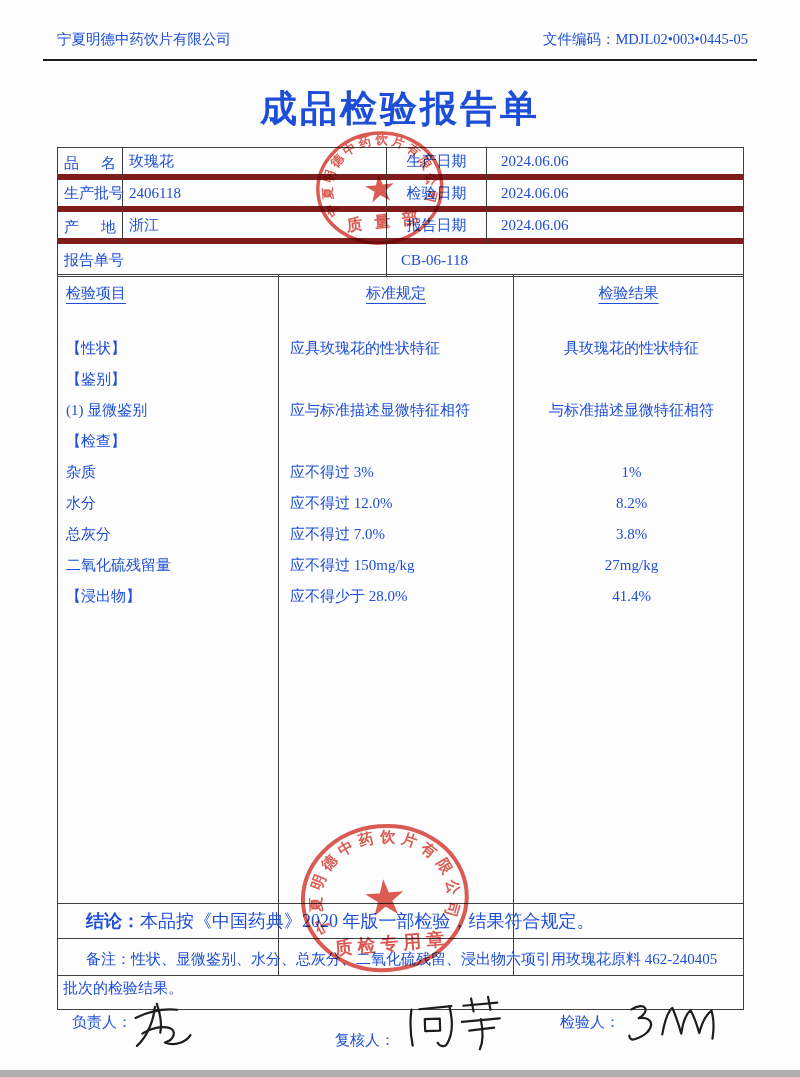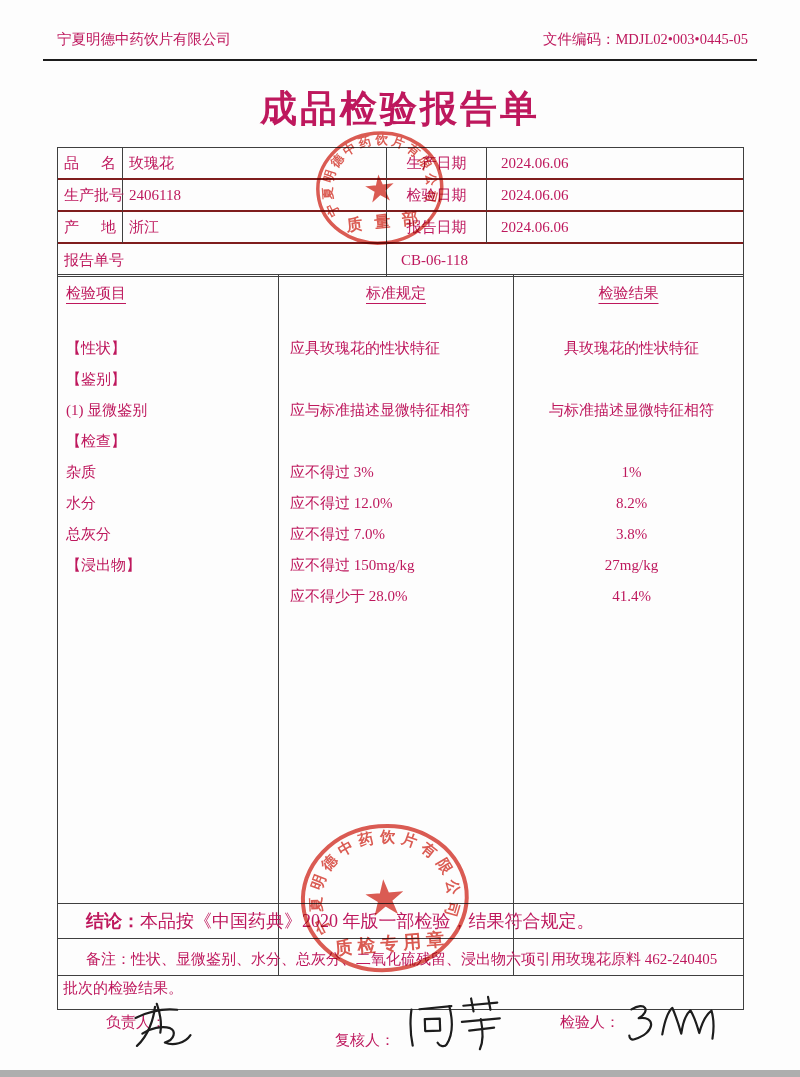--- a/index.html
+++ b/index.html
@@ -1,28 +1,28 @@
 <!DOCTYPE html>
 <html><head>
 <meta charset="utf-8">
 <style>
   html,body{margin:0;padding:0;background:#e9e9e9;}
   .page{
     position:relative;width:800px;height:1077px;margin:0 auto;
     background:#fdfdfd;overflow:hidden;
-    font-family:"Liberation Serif","DejaVu Serif",serif;color:#be185d;
+    font-family:"Liberation Serif","DejaVu Serif",serif;color:#1d4ed8;
   }
   
   .doc-header{position:absolute;top:30px;left:57px;right:52px;display:flex;justify-content:space-between;font-size:14.5px;}
   .header-rule{position:absolute;top:59px;left:43px;width:714px;height:2px;background:#1c1c1c;}
   .title{position:absolute;top:84px;left:0;width:100%;text-align:center;font-size:37px;font-weight:bold;letter-spacing:3px;margin:0;}
   
   .tbl{position:absolute;box-sizing:border-box;border:1px solid #3f3f3f;background:transparent;}
   .info-tbl{left:57px;top:147px;width:687px;display:grid;grid-template-columns:65px 264px 100px 1fr;grid-auto-rows:32px;}
-  .cell{box-sizing:border-box;border-right:1px solid #3f3f3f;border-bottom:2px solid #7f1d1d;
+  .cell{box-sizing:border-box;border-right:1px solid #3f3f3f;border-bottom:6px solid #7f1d1d;
         display:flex;align-items:center;padding:0 6px;font-size:15px;white-space:nowrap;}
   .cell.nbr{border-right:none;}
   .cell.nbb{border-bottom:none;}
   .cell.span2{grid-column:span 2;}
   .cell.val{padding-left:14px;}
   .cell.spread{display:block;line-height:31px;text-align:justify;text-align-last:justify;}
   .cell.ctr{justify-content:center;padding:0 2px;}
   
   .insp-tbl{left:57px;top:274px;width:687px;height:702px;display:grid;grid-template-columns:221px 235px 1fr;}
   .insp-col{box-sizing:border-box;border-right:1px solid #3f3f3f;overflow:hidden;}
@@ -86,20 +86,21 @@
   <div class="tbl insp-tbl">
     <div class="insp-col">
       <div class="insp-hd"><span>检验项目</span></div>
       <div class="iline">【性状】</div>
       <div class="iline">【鉴别】</div>
       <div class="iline">(1) 显微鉴别</div>
       <div class="iline">【检查】</div>
       <div class="iline">杂质</div>
       <div class="iline">水分</div>
       <div class="iline">总灰分</div>
+      <div class="iline">二氧化硫残留量</div>
       <div class="iline">【浸出物】</div>
     </div>
     <div class="insp-col std">
       <div class="insp-hd center"><span>标准规定</span></div>
       <div class="iline">应具玫瑰花的性状特征</div>
       <div class="iline"></div>
       <div class="iline">应与标准描述显微特征相符</div>
       <div class="iline"></div>
       <div class="iline">应不得过 3%</div>
       <div class="iline">应不得过 12.0%</div>
@@ -123,21 +124,21 @@
 
   <div class="tbl concl-tbl">
     <div class="concl-row">
       <b>结论：</b><span>本品按《中国药典》2020 年版一部检验，结果符合规定。</span>
     </div>
     <div class="remark-row">
       <span>备注：性状、显微鉴别、水分、总灰分、二氧化硫残留、浸出物六项引用玫瑰花原料 462-240405 批次的检验结果。</span>
     </div>
   </div>
 
-  <span class="sig-label" style="left:72px;top:1013px;margin-left:34px;">负责人：</span>
+  <span class="sig-label" style="left:72px;top:1013px;">负责人：</span>
   <svg class="sig-svg" style="left:128px;top:998px;transform:rotate(-3deg);" width="90" height="56" viewBox="0 0 90 56">
     <path d="M28 8 C26 20 20 36 8 46"></path>
     <path d="M8 18 C22 12 38 10 50 12"></path>
     <path d="M30 5 C33 15 34 25 32 34"></path>
     <path d="M14 34 C22 29 34 27 42 30 C48 33 46 42 36 44 C44 48 56 46 62 38"></path>
   </svg>
 
   <span class="sig-label" style="left:335px;top:1031px;">复核人：</span>
   <svg class="sig-svg" style="left:400px;top:994px;transform:rotate(-2deg);" width="112" height="62" viewBox="0 0 112 62">
     <path d="M12 14 C10 26 10 38 12 50"></path>

